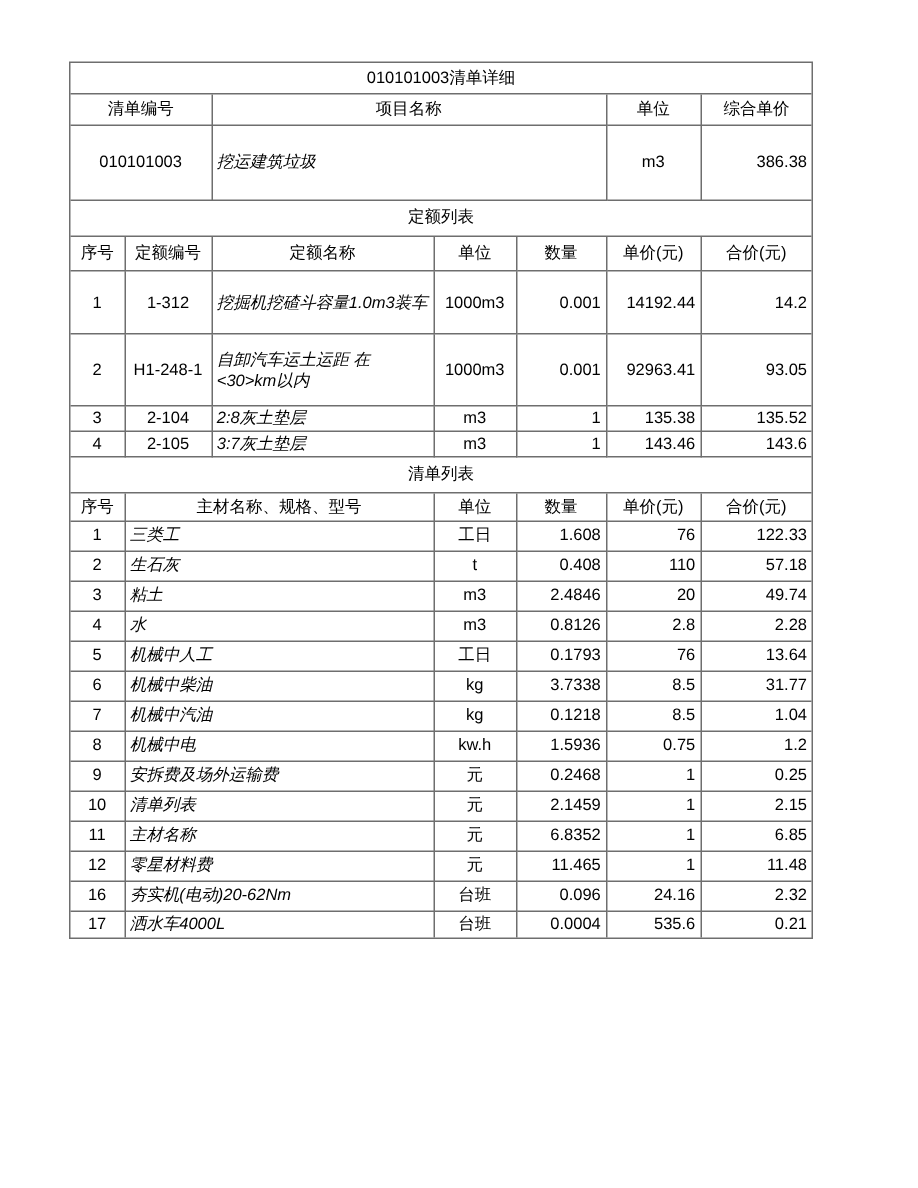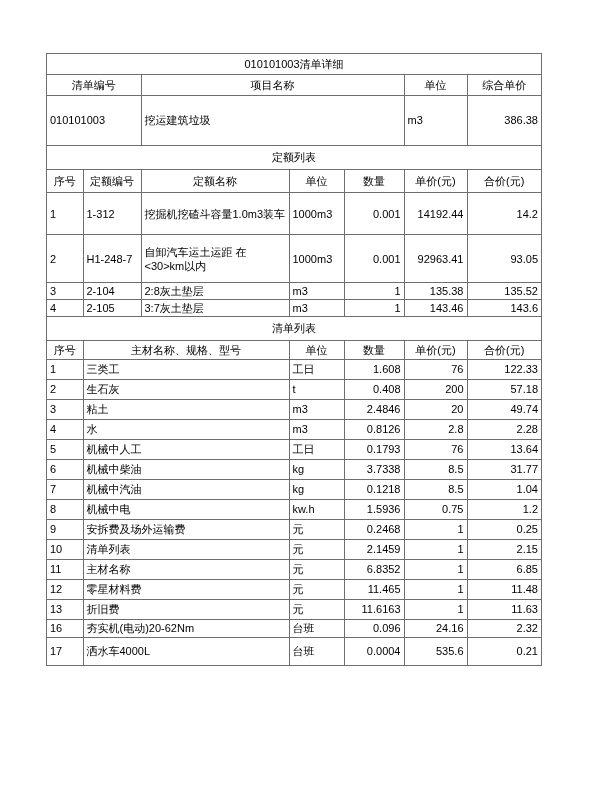--- a/index.html
+++ b/index.html
@@ -2,43 +2,43 @@
 <html><head>
 <meta charset="utf-8">
 <style>
   html,body { margin:0; padding:0; }
   body {
     width:612px; height:792px; background:#ffffff; color:#000000;
     font-family:"Liberation Sans","DejaVu Sans",sans-serif;
     position:relative; overflow:hidden;
   }
   .sheet {
-    position:absolute; left:46px; top:53px; width:494px;
+    position:absolute; left:46px; top:41px; width:494px;
     border:1px solid #6e6e6e; background:#ffffff;
   }
   .band {
     text-align:center; font-size:11px; border-bottom:1px solid #6e6e6e;
     height:23px; line-height:23px; overflow:hidden;
   }
   .band.title-band { height:20px; line-height:20px; }
   table {
     width:100%; border-collapse:collapse; table-layout:fixed;
     font-size:11px;
   }
   th, td {
     border:1px solid #6e6e6e; font-weight:normal; padding:1px 3px;
     vertical-align:middle; overflow:hidden; line-height:14px;
     word-break:break-word;
   }
   tr > *:first-child { border-left:none; }
   tr > *:last-child  { border-right:none; }
   table tr:first-child > * { border-top:none; }
   th { text-align:center; }
-  .al-c { text-align:left; }
-  .al-l { text-align:left; }
+  .al-c { text-align:center; }
+  .al-l { text-align:left;font-style:italic; }
   .al-r { text-align:right; }
 
   
   #summary-table thead tr { height:20px; }
   #summary-table tbody tr { height:50px; }
 
   
   #quota-table thead tr { height:23px; }
   #quota-table tbody tr:nth-child(1) { height:42px; }
   #quota-table tbody tr:nth-child(2) { height:48px; }
@@ -113,21 +113,21 @@
           <td class="al-c">1</td>
           <td class="al-c">1-312</td>
           <td class="al-l">挖掘机挖碴斗容量1.0m3装车</td>
           <td class="al-c">1000m3</td>
           <td class="al-r">0.001</td>
           <td class="al-r">14192.44</td>
           <td class="al-r">14.2</td>
         </tr>
         <tr>
           <td class="al-c">2</td>
-          <td class="al-c">H1-248-7</td>
+          <td class="al-c">H1-248-1</td>
           <td class="al-l">自卸汽车运土运距 在&lt;30&gt;km以内</td>
           <td class="al-c">1000m3</td>
           <td class="al-r">0.001</td>
           <td class="al-r">92963.41</td>
           <td class="al-r">93.05</td>
         </tr>
         <tr>
           <td class="al-c">3</td>
           <td class="al-c">2-104</td>
           <td class="al-l">2:8灰土垫层</td>
@@ -176,21 +176,21 @@
           <td class="al-c">工日</td>
           <td class="al-r">1.608</td>
           <td class="al-r">76</td>
           <td class="al-r">122.33</td>
         </tr>
         <tr>
           <td class="al-c">2</td>
           <td class="al-l">生石灰</td>
           <td class="al-c">t</td>
           <td class="al-r">0.408</td>
-          <td class="al-r">200</td>
+          <td class="al-r">110</td>
           <td class="al-r">57.18</td>
         </tr>
         <tr>
           <td class="al-c">3</td>
           <td class="al-l">粘土</td>
           <td class="al-c">m3</td>
           <td class="al-r">2.4846</td>
           <td class="al-r">20</td>
           <td class="al-r">49.74</td>
         </tr>
@@ -260,28 +260,20 @@
         </tr>
         <tr>
           <td class="al-c">12</td>
           <td class="al-l">零星材料费</td>
           <td class="al-c">元</td>
           <td class="al-r">11.465</td>
           <td class="al-r">1</td>
           <td class="al-r">11.48</td>
         </tr>
         <tr>
-          <td class="al-c">13</td>
-          <td class="al-l">折旧费</td>
-          <td class="al-c">元</td>
-          <td class="al-r">11.6163</td>
-          <td class="al-r">1</td>
-          <td class="al-r">11.63</td>
-        </tr>
-        <tr>
           <td class="al-c">16</td>
           <td class="al-l">夯实机(电动)20-62Nm</td>
           <td class="al-c">台班</td>
           <td class="al-r">0.096</td>
           <td class="al-r">24.16</td>
           <td class="al-r">2.32</td>
         </tr>
         <tr>
           <td class="al-c">17</td>
           <td class="al-l">洒水车4000L</td>

